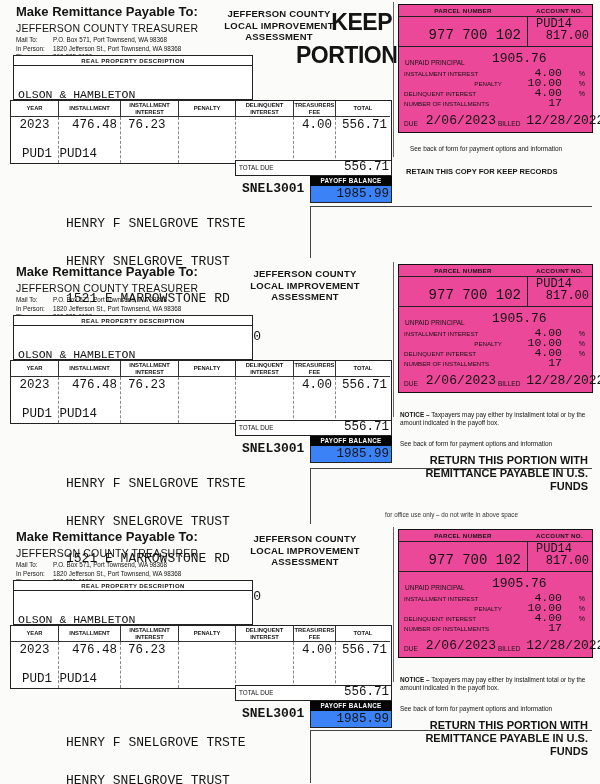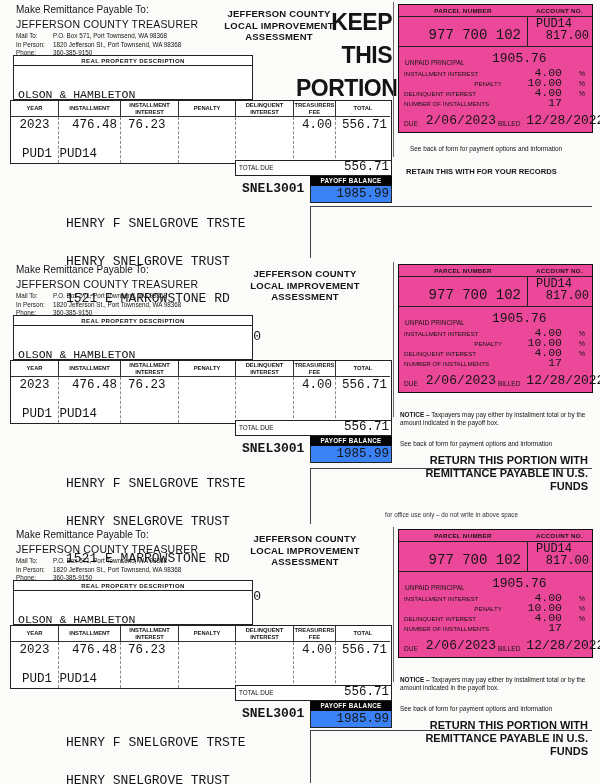--- a/index.html
+++ b/index.html
@@ -3,21 +3,21 @@
 <meta charset="utf-8">
 <style>
   * { margin:0; padding:0; box-sizing:border-box; }
   html,body { width:600px; height:784px; background:#fbfbf9; color:#141414;
     font-family:"Liberation Sans", sans-serif; position:relative; overflow:hidden; }
   .mono { font-family:"Liberation Mono","DejaVu Sans Mono",monospace; white-space:pre; }
   .stub { position:absolute; left:0; width:600px; }
 
   
   .payable { position:absolute; left:16px; top:4px; width:215px; }
-  .pay-h1 { font-size:10px; font-weight:normal; }
+  .pay-h1 { font-size:13px; font-weight:bold; }
   .pay-h2 { font-size:10.5px; font-weight:normal; margin:3px 0 2px; letter-spacing:.2px; }
   .pay-row { display:flex; font-size:6.3px; line-height:8.5px; }
   .pay-lbl { width:37px; flex:none; }
 
   
   .ctitle { position:absolute; left:206px; top:8px; width:146px; text-align:center;
     font-size:9.5px; font-weight:bold; line-height:11.5px; letter-spacing:.2px; }
 
   
   .keep { position:absolute; left:296px; top:6px; width:96px; text-align:right;
@@ -113,21 +113,20 @@
         <span>360-385-9150</span>
       </div>
   </div>
   <div class="ctitle">
     <div>JEFFERSON COUNTY</div>
     <div>LOCAL IMPROVEMENT</div>
     <div>ASSESSMENT</div>
   </div>
   <div class="keep">
     <div>KEEP</div>
-    <div>THIS</div>
     <div>PORTION</div>
   </div>
   <div class="vline"></div>
 
   <div class="propbox">
     <div class="prop-h">REAL PROPERTY DESCRIPTION</div>
     <div class="prop-c mono">
       <div>OLSON &amp; HAMBLETON</div>
       <div>LOT 45(W700')</div>
     </div>
@@ -203,21 +202,21 @@
       <div class="p-due">
         <span class="p-lbl">DUE</span>
         <span class="p-dval mono ml8">2/06/2023</span>
         <span class="p-lbl ml2">BILLED</span>
         <span class="p-dval mono ml6">12/28/2022</span>
       </div>
     </div>
   </div>
 
   <div class="note seeback-1">See back of form for payment options and information</div>
-  <div class="retain">RETAIN THIS WITH FOR YOUR RECORDS</div>
+  <div class="retain">RETAIN THIS COPY FOR KEEP RECORDS</div>
 
   <div class="addr mono">
     <div>HENRY F SNELGROVE TRSTE</div>
     <div>HENRY SNELGROVE TRUST</div>
     <div>1521 E MARROWSTONE RD</div>
     <div>NORDLAND    WA  983589680</div>
   </div>
 
   <div class="openbox" style="left:310px;top:206px;width:282px;height:52px"></div>
 </section>

